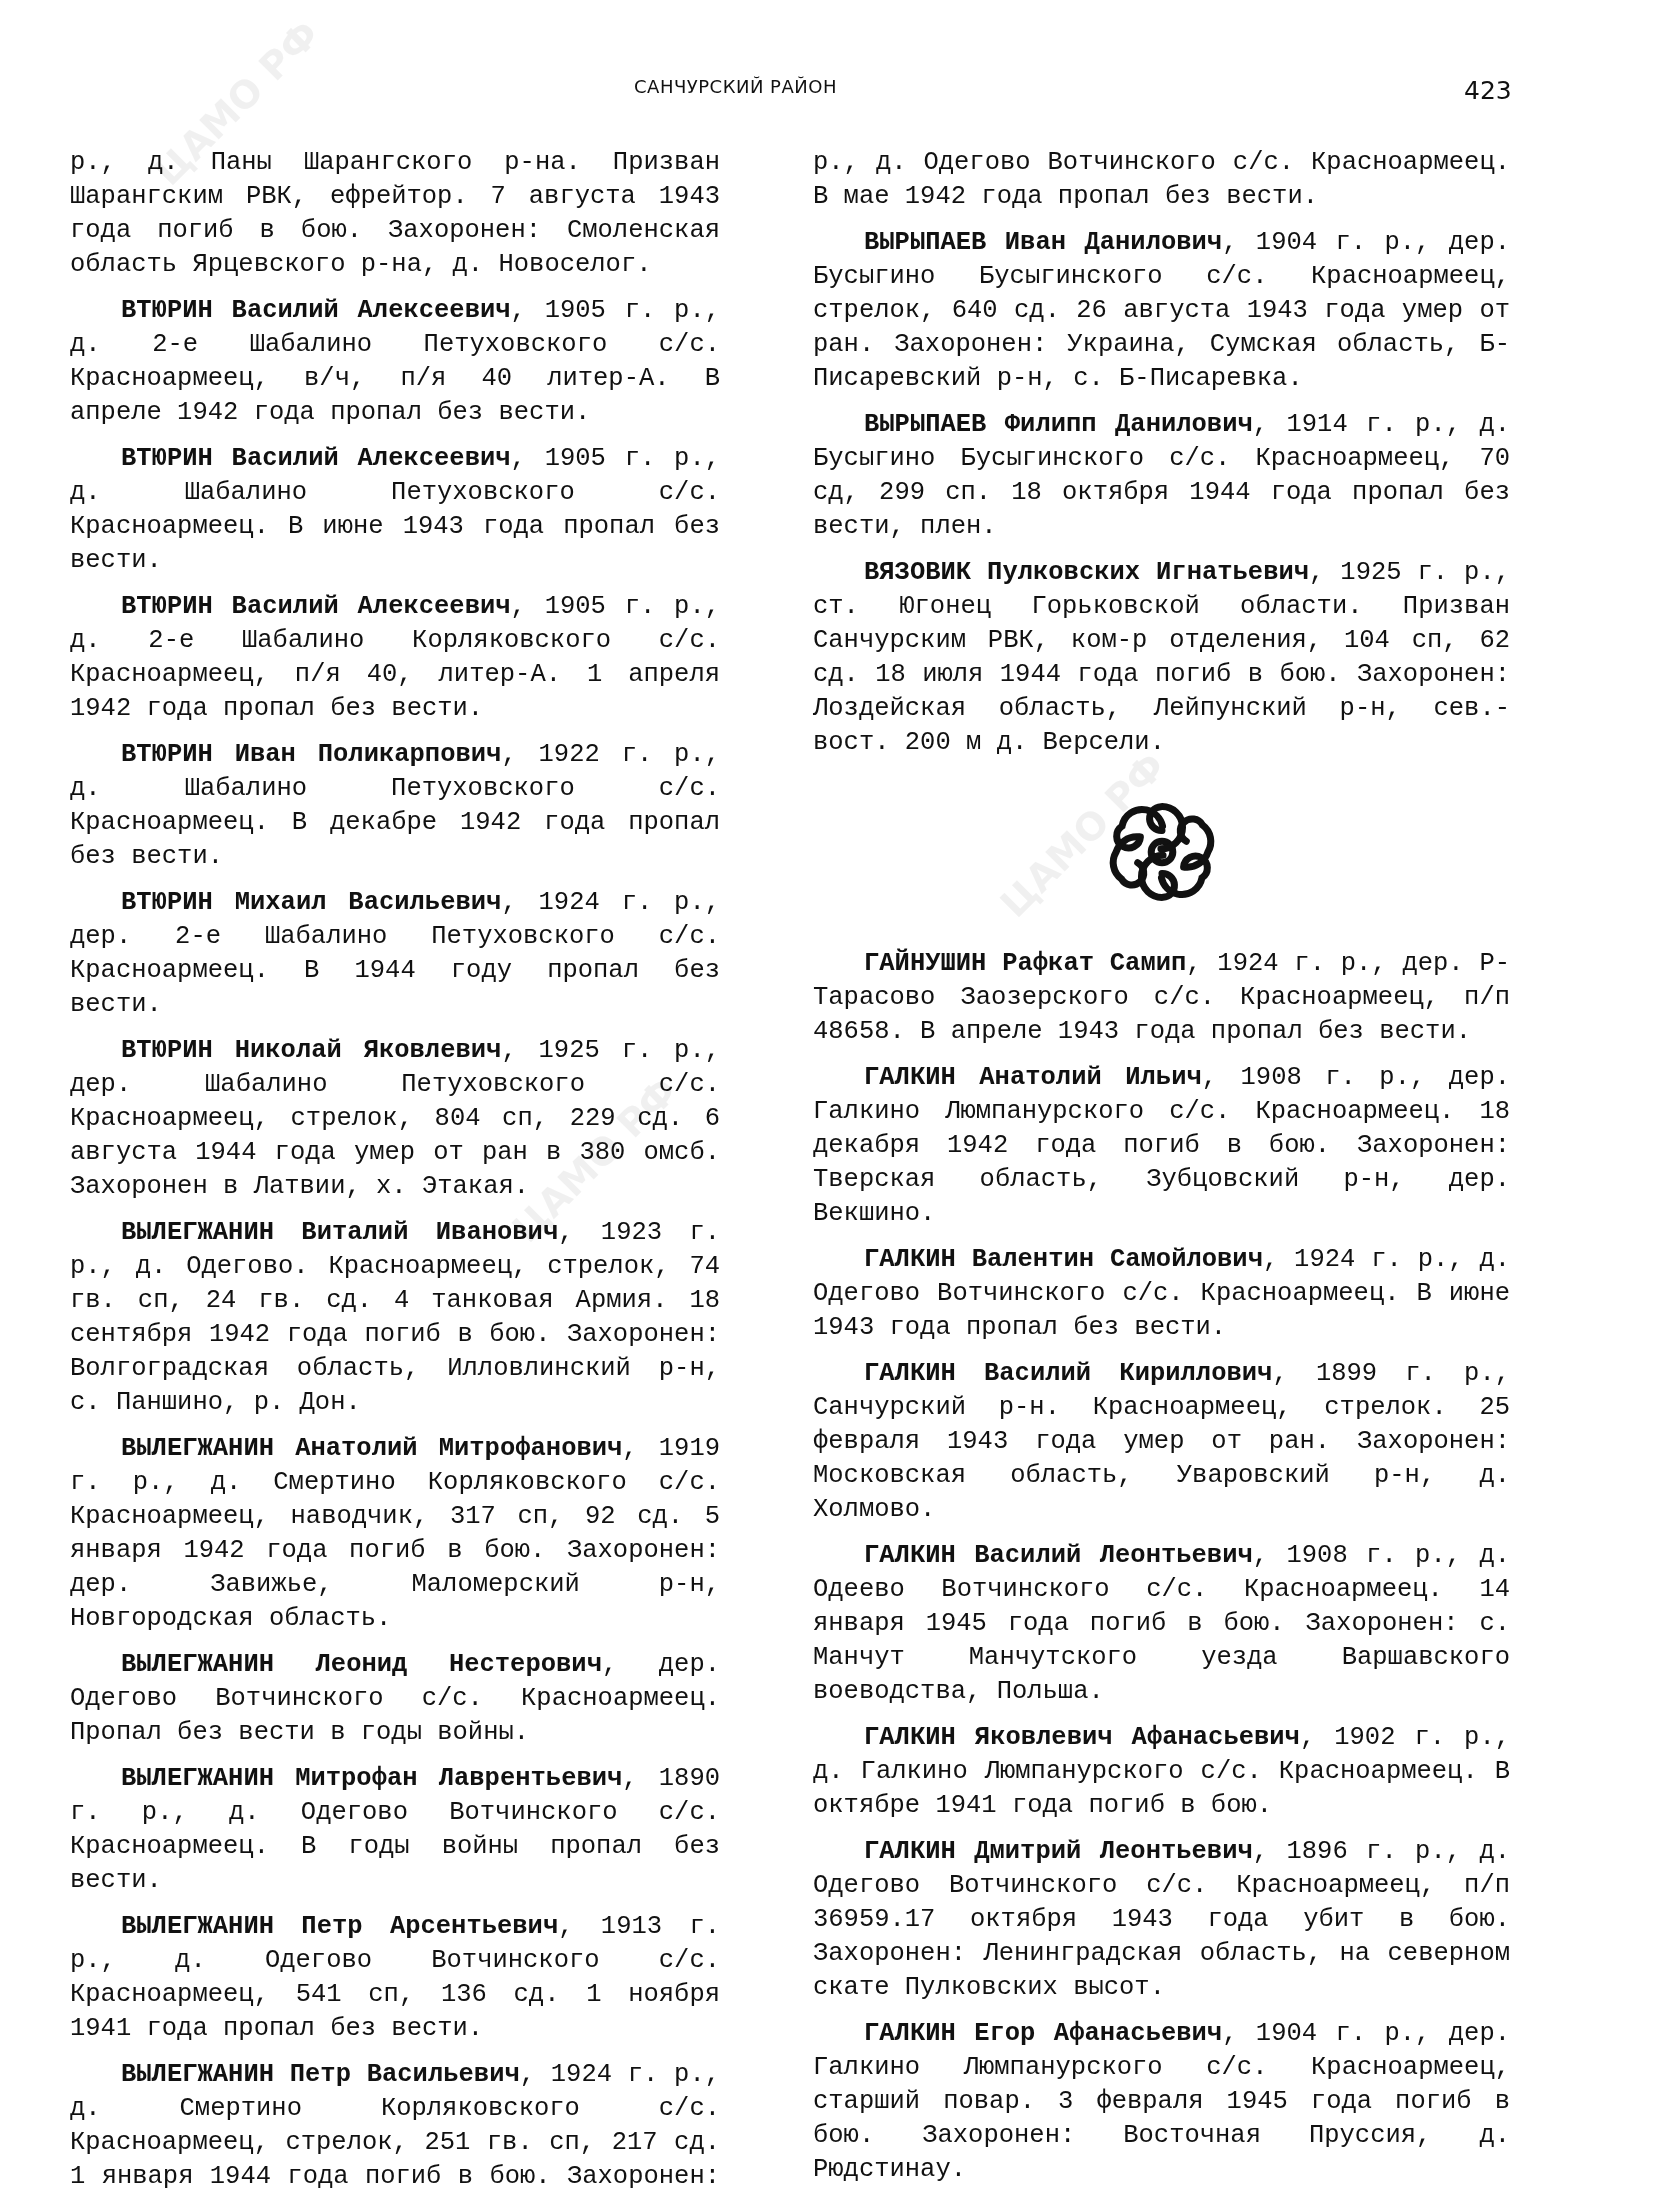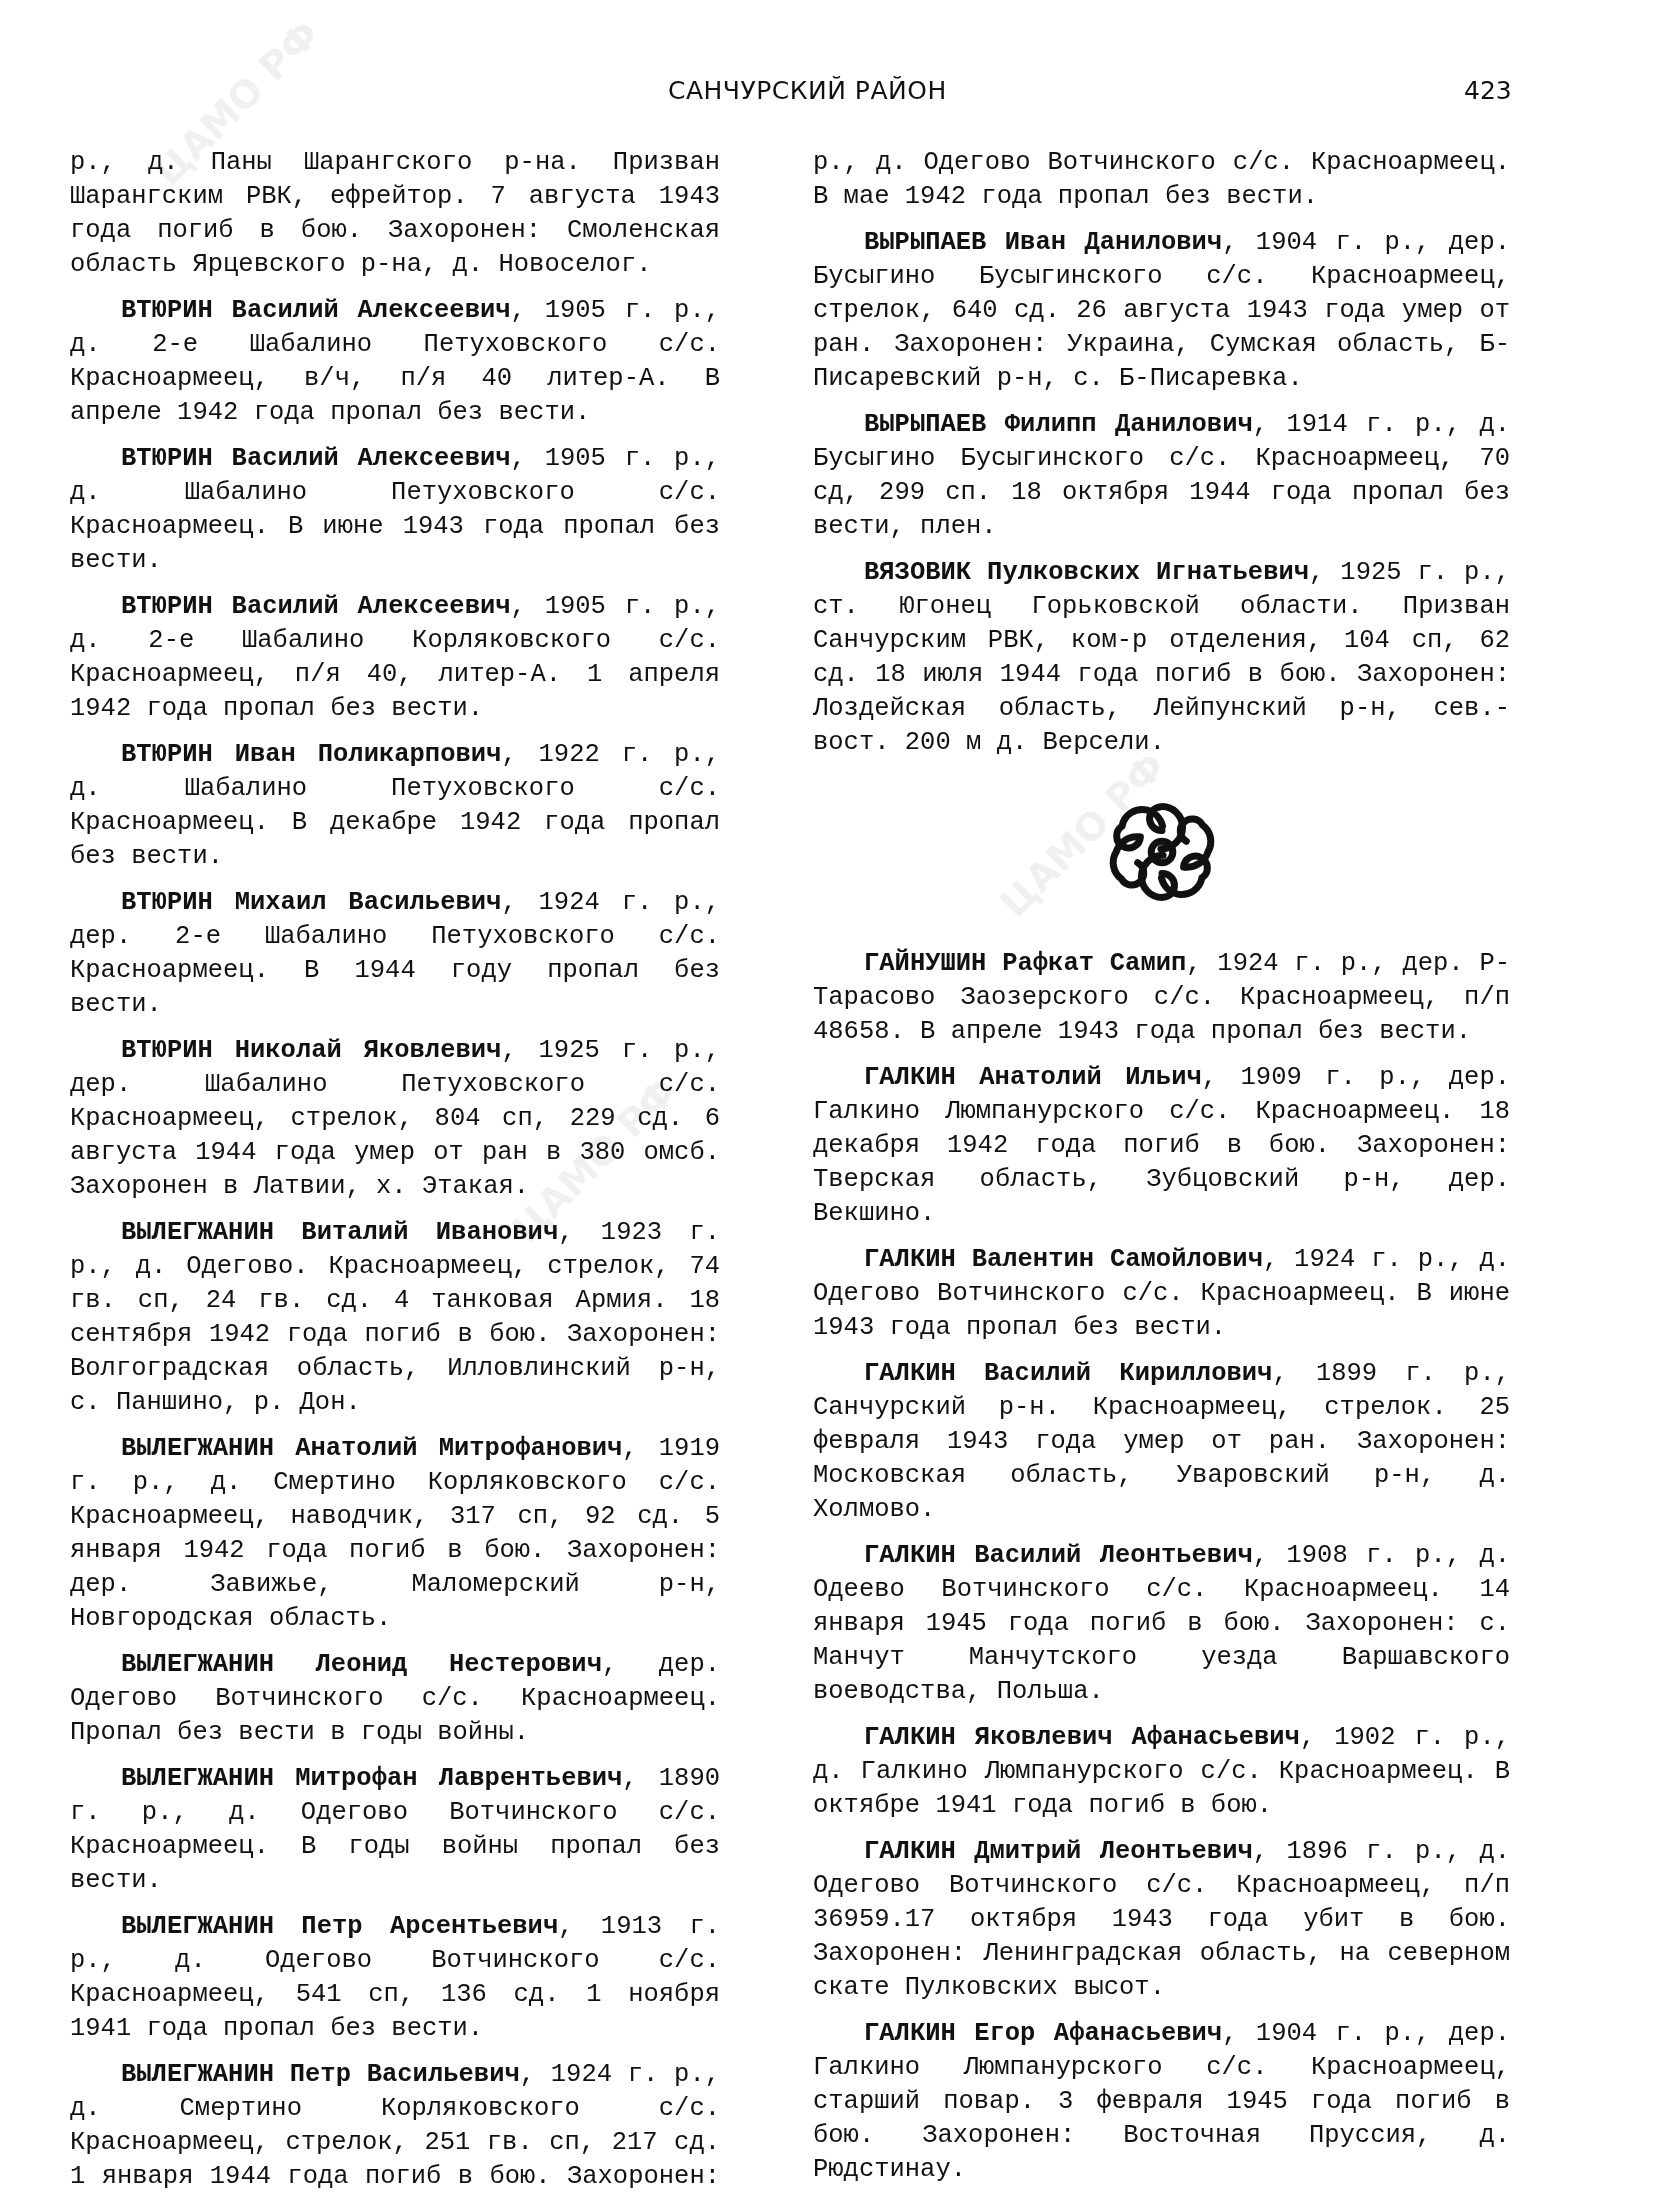--- a/index.html
+++ b/index.html
@@ -1,19 +1,19 @@
 <!DOCTYPE html>
 <html style="font-size:8.7px"><head>
 <meta charset="utf-8">
 <style>
   html, body { margin: 0; padding: 0; background: #ffffff; }
   body { width: 1678px; height: 2194px; position: relative; overflow: hidden;
          font-family: "DejaVu Sans", "Liberation Sans", sans-serif; color: #111; }
   .header { position: absolute; top: 76px; left: 0; width: 1678px; height: 43px; }
-  .header .title { position: absolute; left: 668px; top: 0; font-size: 25px; letter-spacing: 0.5px; }
+  .header .title { position: absolute; left: 634px; top: 0; font-size: 18px; letter-spacing: 0.5px; }
   .header .pagenum { position: absolute; left: 1464px; top: 0; font-size: 25px; }
   .col { position: absolute; top: 146px; width: 650px; font-size: 25.5px; line-height: 34px; text-align: justify; }
   .col.left { left: 70px; }
   .col.right { left: 813px; width: 697px; }
   .entry { margin: 0 0 12px 0; text-indent: 51px; font-family: Liberation Mono, monospace; }
   .entry.cont { text-indent: 0; }
   .entry b { font-weight: bold; }
   .ornament { display: flex; justify-content: center; margin: 38px 0 41px 0; }
   .watermark { position: absolute; color: rgba(0,0,0,0.06); font-size: 38px; font-weight: bold;
                transform: rotate(-45deg); pointer-events: none; }
@@ -61,21 +61,21 @@
         <path d="M165 80 a22 22 0 1 1 30 -30 a38 38 0 0 1 10 50 a40 40 0 0 1 -40 28"></path>
         <path d="M160 128 a22 22 0 1 1 34 20 a38 38 0 0 1 -45 30 a40 40 0 0 1 -30 -30"></path>
         <path d="M120 140 a22 22 0 1 1 2 44 a38 38 0 0 1 -40 -38 a40 40 0 0 1 40 -40"></path>
         <path d="M75 120 a22 22 0 1 1 -30 30 a38 38 0 0 1 -10 -50 a40 40 0 0 1 40 -28"></path>
         <path d="M80 72 a22 22 0 1 1 -34 -20 a38 38 0 0 1 45 -30 a40 40 0 0 1 30 30"></path>
       </g>
     </svg>
   </div>
   <div id="right-bottom">
       <p class="entry"><b>ГАЙНУШИН Рафкат Самип</b><span>, 1924 г. р., дер. Р-Тарасово Заозерского с/с. Красноармеец, п/п 48658. В апреле 1943 года пропал без вести.</span></p>
-      <p class="entry"><b>ГАЛКИН Анатолий Ильич</b><span>, 1909 г. р., дер. Галкино Люмпанурского с/с. Красноармеец. 18 декабря 1942 года погиб в бою. Захоронен: Тверская область, Зубцовский р-н, дер. Векшино.</span></p>
+      <p class="entry"><b>ГАЛКИН Анатолий Ильич</b><span>, 1908 г. р., дер. Галкино Люмпанурского с/с. Красноармеец. 18 декабря 1942 года погиб в бою. Захоронен: Тверская область, Зубцовский р-н, дер. Векшино.</span></p>
       <p class="entry"><b>ГАЛКИН Валентин Самойлович</b><span>, 1924 г. р., д. Одегово Вотчинского с/с. Красноармеец. В июне 1943 года пропал без вести.</span></p>
       <p class="entry"><b>ГАЛКИН Василий Кириллович</b><span>, 1899 г. р., Санчурский р-н. Красноармеец, стрелок. 25 февраля 1943 года умер от ран. Захоронен: Московская область, Уваровский р-н, д. Холмово.</span></p>
       <p class="entry"><b>ГАЛКИН Василий Леонтьевич</b><span>, 1908 г. р., д. Одеево Вотчинского с/с. Красноармеец. 14 января 1945 года погиб в бою. Захоронен: с. Манчут Манчутского уезда Варшавского воеводства, Польша.</span></p>
       <p class="entry"><b>ГАЛКИН Яковлевич Афанасьевич</b><span>, 1902 г. р., д. Галкино Люмпанурского с/с. Красноармеец. В октябре 1941 года погиб в бою.</span></p>
       <p class="entry"><b>ГАЛКИН Дмитрий Леонтьевич</b><span>, 1896 г. р., д. Одегово Вотчинского с/с. Красноармеец, п/п 36959.17 октября 1943 года убит в бою. Захоронен: Ленинградская область, на северном скате Пулковских высот.</span></p>
       <p class="entry"><b>ГАЛКИН Егор Афанасьевич</b><span>, 1904 г. р., дер. Галкино Люмпанурского с/с. Красноармеец, старший повар. 3 февраля 1945 года погиб в бою. Захоронен: Восточная Пруссия, д. Рюдстинау.</span></p>
       <p class="entry"><b>ГАЛКИН Константин Александрович</b><span>, 1925</span></p>
     </div>
 </div>
 

